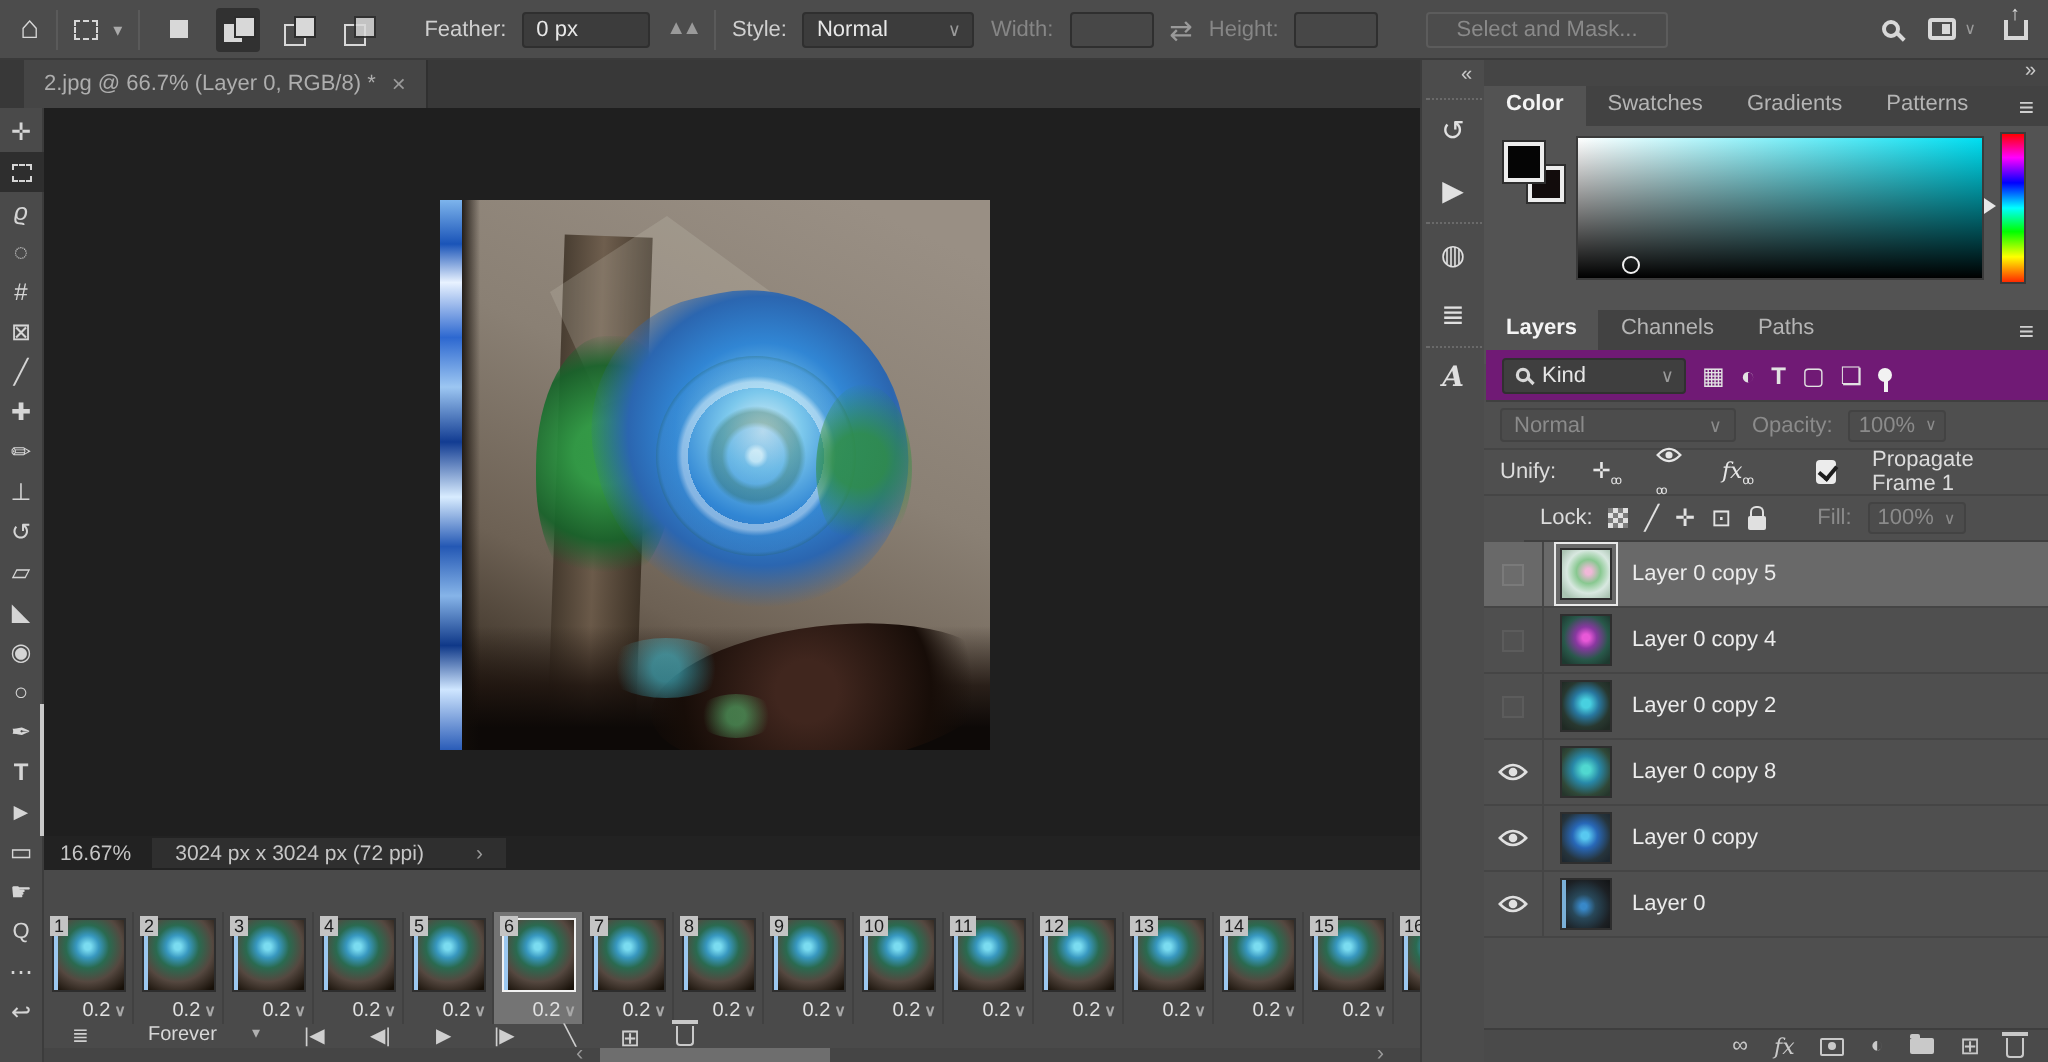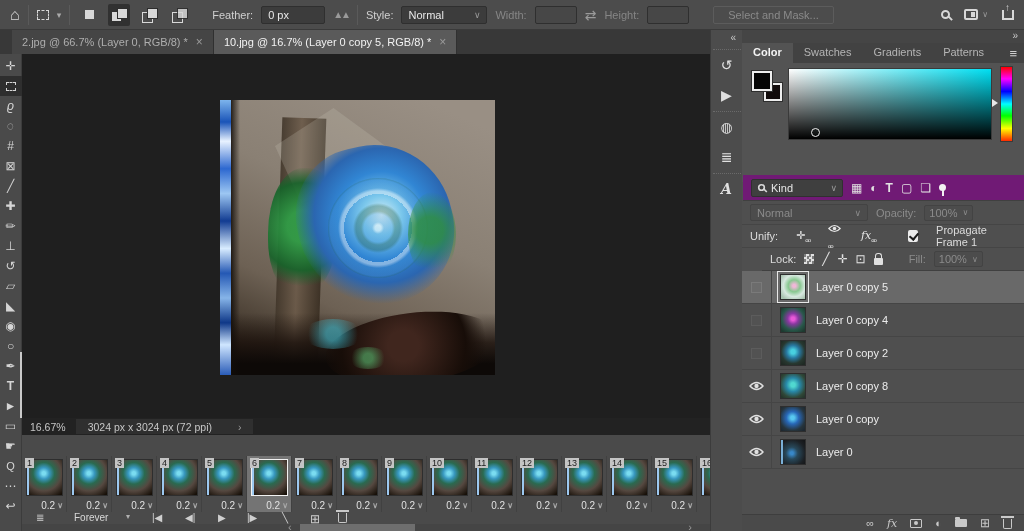--- a/index.html
+++ b/index.html
@@ -284,24 +284,20 @@
       </span>
       <span class="share" data-name="share-icon"></span>
     </span>
   </div>
 
   <div id="tabbar" class="abs" data-name="document-tab-bar">
     <div class="doc-tab" data-name="document-tab">
       <span data-name="document-tab-title">2.jpg @ 66.7% (Layer 0, RGB/8) *</span>
       <span class="i-close" data-name="close-icon"></span>
     </div>
-    <div class="doc-tab active" data-name="document-tab-active">
-      <span data-name="document-tab-title">10.jpg @ 16.7% (Layer 0 copy 5, RGB/8) *</span>
-      <span class="i-close" data-name="close-icon"></span>
-    </div>
   </div>
 
   <div id="toolbar" class="abs" data-name="tools-panel">
     <span class="tool" data-name="move-tool">
         <i data-name="move-tool-icon" style="font-style:normal">✛</i>
       </span>
     <span class="tool sel" data-name="rectangular-marquee-tool">
         <span class="mbox" data-name="rectangular-marquee-icon"></span>
       </span>
     <span class="tool" data-name="lasso-tool">
@@ -570,20 +566,26 @@
     <div id="color-body" data-name="color-panel">
       <span class="bg" data-name="background-color-swatch"></span>
       <span class="fg" data-name="foreground-color-swatch"></span>
       <div id="sat-field" data-name="saturation-brightness-field">
         <span id="picker" data-name="color-picker-circle"></span>
       </div>
       <div id="hue-bar" data-name="hue-slider"></div>
       <span id="hue-arrow" data-name="hue-slider-arrow"></span>
     </div>
 
+    <div class="ptabs" id="layers-tabs" data-name="layers-panel-tabs">
+      <span class="ptab active" data-name="tab-layers">Layers</span>
+      <span class="ptab" data-name="tab-channels">Channels</span>
+      <span class="ptab" data-name="tab-paths">Paths</span>
+      <span class="i-menu" data-name="panel-menu-icon"></span>
+    </div>
 
     <div id="filter-row" data-name="layer-filter-row">
       <span id="kind-dd" data-name="filter-kind-dropdown">
         <span class="mag" style="transform:scale(.8)" data-name="search-icon"></span>
         <span data-name="filter-kind-value">Kind</span>
         <span class="i-chevs" data-name="chevron-down-icon"></span>
       </span>
       <span class="ficon i-img" data-name="filter-pixel-layers-icon"></span>
       <span class="ficon i-adj" data-name="filter-adjustment-layers-icon"></span>
       <span class="ficon i-T" style="font-weight:bold" data-name="filter-type-layers-icon"></span>

